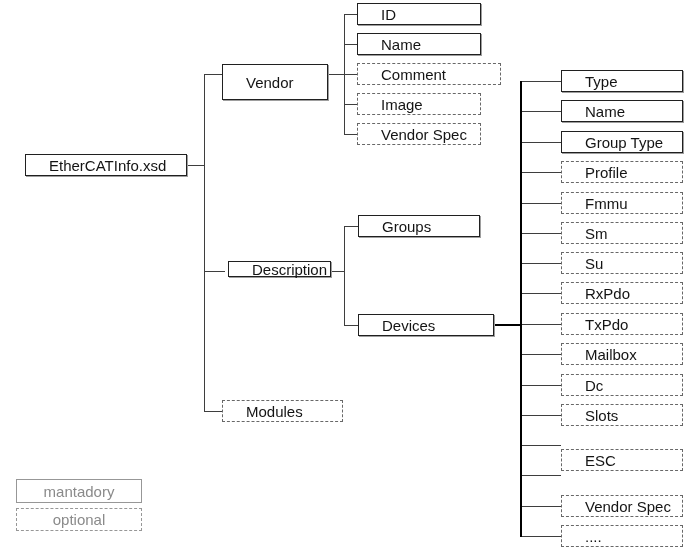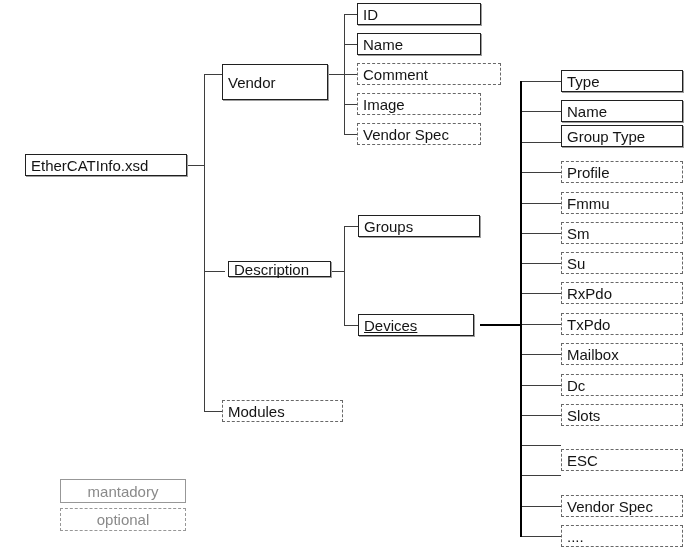--- a/index.html
+++ b/index.html
@@ -2,26 +2,26 @@
 <html><head>
 <meta charset="utf-8">
 <style>
   html,body{margin:0;padding:0;background:#fff;}
   #canvas{
     position:relative;width:688px;height:557px;background:#ffffff;
     font-family:"Liberation Sans", sans-serif;overflow:hidden;
   }
   .node{
     position:absolute;box-sizing:border-box;background:#fff;
-    display:flex;align-items:center;padding-left:5px;
+    display:flex;align-items:center;padding-left:23px;
     font-size:15px;color:#141414;white-space:nowrap;height:22px;
   }
   .solid{border:1px solid #202020;box-shadow:1px 1px 0 #9e9e9e;}
   .dashed{border:1px dashed #686868;}
-  .legend-box{justify-content:center;padding-left:0;color:#8a8a8a;box-shadow:none;margin-left:44px;}
+  .legend-box{justify-content:center;padding-left:0;color:#8a8a8a;box-shadow:none;}
   .legend-solid{border:1px solid #979797;}
   .legend-dashed{border:1px dashed #979797;}
   .hline,.vline{position:absolute;background:#3e3e3e;}
   .thick{background:#000;}
 </style>
 </head>
 <body>
 
 <div id="canvas">
 
@@ -69,25 +69,25 @@
   <div class="node solid" style="left:228px;top:261px;width:103px;height:16px;">Description</div>
   <div class="node dashed" style="left:222px;top:400px;width:121px;">Modules</div>
 
   <div class="node solid" style="left:357px;top:3px;width:124px;">ID</div>
   <div class="node solid" style="left:357px;top:33px;width:124px;">Name</div>
   <div class="node dashed" style="left:357px;top:63px;width:144px;">Comment</div>
   <div class="node dashed" style="left:357px;top:93px;width:124px;">Image</div>
   <div class="node dashed" style="left:357px;top:123px;width:124px;">Vendor Spec</div>
 
   <div class="node solid" style="left:358px;top:215px;width:122px;">Groups</div>
-  <div class="node solid" style="left:358px;top:314px;width:116px;text-decoration:underline;">Devices</div>
+  <div class="node solid" style="left:358px;top:314px;width:136px;">Devices</div>
 
   <div class="node solid" style="left:561px;top:70px;width:122px;">Type</div>
   <div class="node solid" style="left:561px;top:100px;width:122px;">Name</div>
-  <div class="node solid" style="left:561px;top:125px;width:122px;">Group Type</div>
+  <div class="node solid" style="left:561px;top:131px;width:122px;">Group Type</div>
   <div class="node dashed" style="left:561px;top:161px;width:122px;">Profile</div>
   <div class="node dashed" style="left:561px;top:192px;width:122px;">Fmmu</div>
   <div class="node dashed" style="left:561px;top:222px;width:122px;">Sm</div>
   <div class="node dashed" style="left:561px;top:252px;width:122px;">Su</div>
   <div class="node dashed" style="left:561px;top:282px;width:122px;">RxPdo</div>
   <div class="node dashed" style="left:561px;top:313px;width:122px;">TxPdo</div>
   <div class="node dashed" style="left:561px;top:343px;width:122px;">Mailbox</div>
   <div class="node dashed" style="left:561px;top:374px;width:122px;">Dc</div>
   <div class="node dashed" style="left:561px;top:404px;width:122px;">Slots</div>
   <div class="node dashed" style="left:561px;top:449px;width:122px;">ESC</div>

